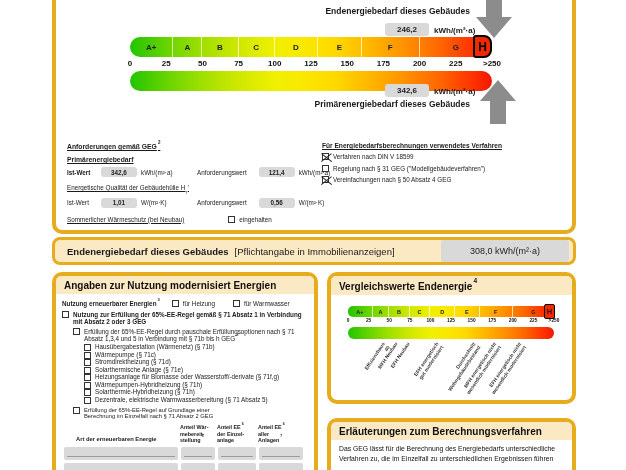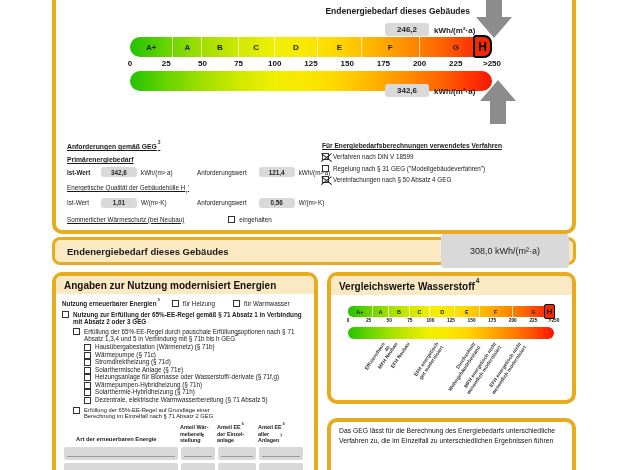--- a/index.html
+++ b/index.html
@@ -43,21 +43,21 @@
   .cb.checked::before, .cb.checked::after { content:""; position:absolute; left:-3px; top:2.5px; width:13px; height:1.4px; background:#222; }
   .cb.checked::before { transform:rotate(38deg); }
   .cb.checked::after  { transform:rotate(-38deg); }
   .cb-row { display:flex; gap:4px; align-items:flex-start; }
   .cb-label { font-size:6.3px; line-height:1.15; }
 
   
   #banner { left:52px; top:237px; width:524px; height:28px; background:#FBE9C4; border-radius:8px; display:flex; align-items:center; padding:0 4px 0 12px; }
   #banner .t1 { font-size:9.5px; font-weight:bold; }
   #banner .t2 { font-size:9.5px; margin-left:6px; }
-  #banner .val { margin-left:auto; width:128px; height:34px; font-size:9px; }
+  #banner .val { margin-left:auto; width:128px; height:22px; font-size:9px; }
 
   
   #box-renew { left:52px; top:272px; width:266px; height:212px; }
   #renew-content { padding:3px 6px 0 6px; }
   .usage-row { display:flex; align-items:center; gap:4px; margin:2px 0 4px 0; }
   .usage-row .lbl-main { font-size:6.3px; font-weight:bold; margin-right:8px; }
   .usage-row .lbl { font-size:6.3px; margin-right:14px; }
   #renew-list .cb-row { margin-bottom:2px; }
   #renew-list .lvl1 { margin-left:0; }
   #renew-list .lvl2 { margin-left:11px; }
@@ -144,20 +144,21 @@
       <span class="tick" style="left: 70%;">175</span>
       <span class="tick" style="left: 80%;">200</span>
       <span class="tick" style="left: 90%;">225</span>
       <span class="tick" style="left: 100%;">&gt;250</span>
     </div>
 
   <div class="abs grad" style="left:74px; top:81px; width:362px; height:20px; border-radius:10px;"></div>
 
   <div class="abs grayfld" style="left:329px; top:94px; width:44px; height:13px; font-size:8px; font-weight:bold;">342,6</div>
   <div class="abs unit-lbl" style="left:378px; top:97px;">kWh/(m²·a)</div>
+  <div class="abs scale-title" style="top:109px; right:102px;">Primärenergiebedarf dieses Gebäudes</div>
 
   <div class="arrow" style="left:424px; top:90px; width:36px; height:44px;">
     <div class="head" style="top:0; border-bottom:21px solid #8C8C8C;"></div>
     <div class="shaft" style="top:21px; height:23px;"></div>
   </div>
 
   <div class="abs" style="left:11px; top:152px; width:290px;">
     <div class="sec-title" style="margin-bottom:6px;">
       <span>Anforderungen gemäß GEG</span><sup>2</sup>
     </div>
@@ -202,20 +203,21 @@
         <div class="cb-row" style="margin-bottom: 4.5px;">
           <span class="cb checked"></span>
           <span class="cb-label">Vereinfachungen nach § 50 Absatz 4 GEG</span>
         </div>
       </div>
   </div>
 </div>
 
 <div class="gbox" id="banner" style="border-width:3px;">
   <span class="t1">Endenergiebedarf dieses Gebäudes</span>
+  <span class="t2">[Pflichtangabe in Immobilienanzeigen]</span>
   <span class="grayfld val">308,0 kWh/(m²·a)</span>
 </div>
 
 <div class="gbox" id="box-renew">
   <div class="hdr-band">Angaben zur Nutzung modernisiert Energien</div>
   <div id="renew-content">
     <div class="usage-row">
       <span class="lbl-main"><span>Nutzung erneuerbarer Energien</span><sup>3</sup></span>
       <span class="cb"></span>
       <span class="lbl">für Heizung</span>
@@ -302,21 +304,21 @@
           <div class="tcell"></div>
           <div class="tcell"></div>
         </div>
       </div>
 
   </div>
 </div>
 
 <div class="gbox" id="box-comp">
   <div class="hdr-band">
-    <span>Vergleichswerte Wasserstoff</span><sup>4</sup>
+    <span>Vergleichswerte Endenergie</span><sup>4</sup>
   </div>
   <div id="comp-scale">
     <div id="mini-band" class="hband grad">
         <div class="seg" style="width: 12%;">
           <span class="seg-letter">A+</span>
         </div>
         <div class="seg" style="width: 8%;">
           <span class="seg-letter">A</span>
         </div>
         <div class="seg" style="width: 10%;">
@@ -363,14 +365,15 @@
 Wohngebäudebestand</div>
         <div class="rot" style="right: 30%;">MFH energetisch nicht
 wesentlich modernisiert</div>
         <div class="rot" style="right: 18%;">EFH energetisch nicht
 wesentlich modernisiert</div>
       </div>
   </div>
 </div>
 
 <div class="gbox" id="box-expl">
+  <div class="hdr-band">Erläuterungen zum Berechnungsverfahren</div>
   <p id="expl-text">Das GEG lässt für die Berechnung des Energiebedarfs unterschiedliche Verfahren zu, die im Einzelfall zu unterschiedlichen Ergebnissen führen</p>
 </div>
 
 </body></html>

